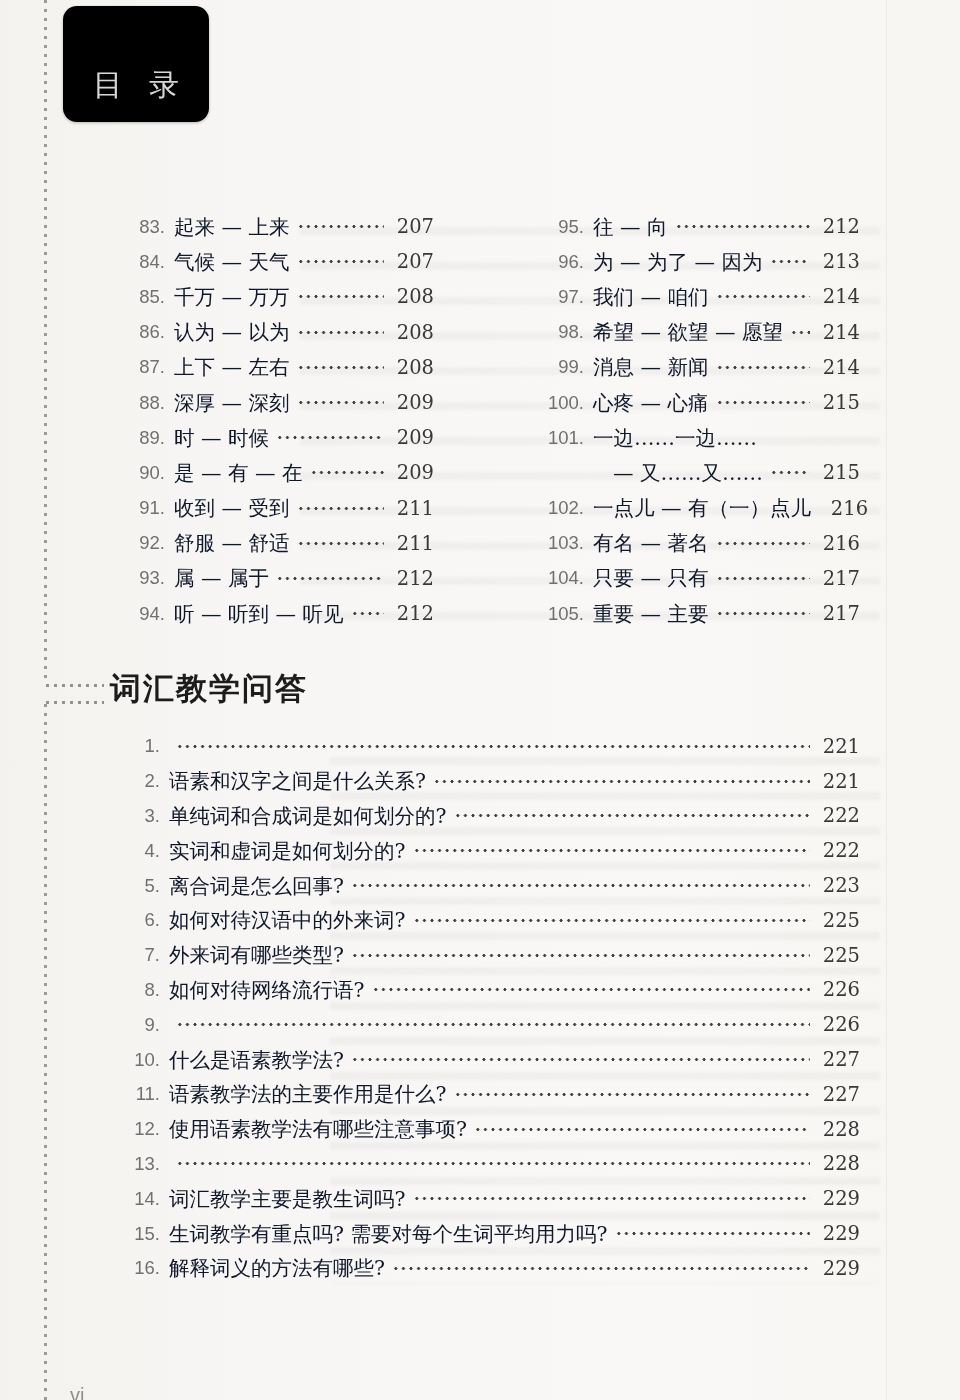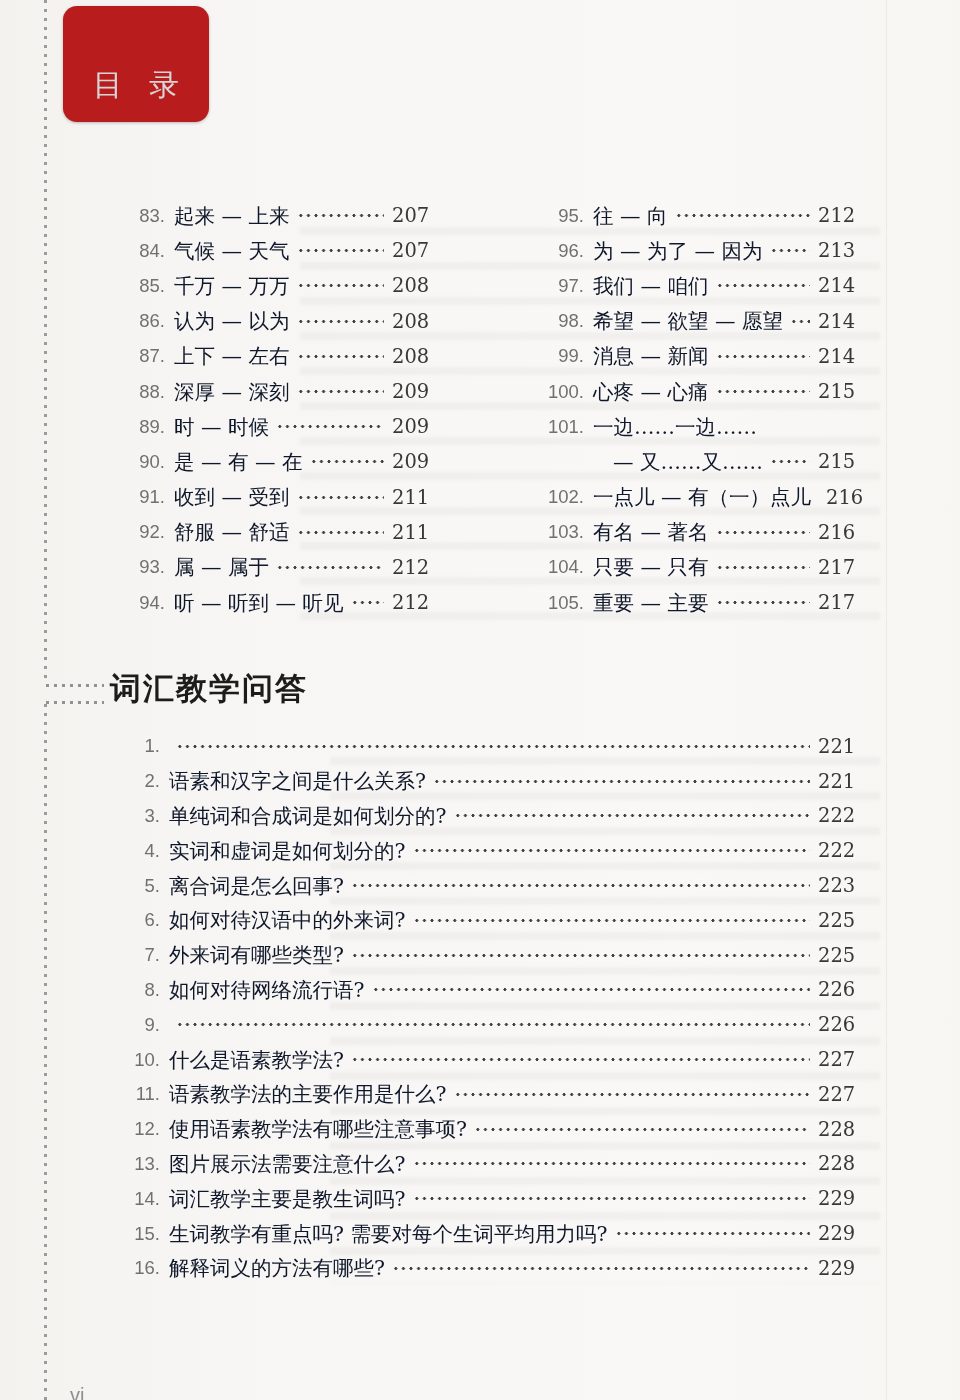--- a/index.html
+++ b/index.html
@@ -16,40 +16,40 @@
   
   .edge-line{position:absolute;left:886px;top:0;width:1px;height:100%;background:rgba(0,0,0,0.05);}
   
   .ghost{position:absolute;pointer-events:none;filter:blur(1.5px);
     background:repeating-linear-gradient(to bottom,transparent 0 19px,rgba(110,110,110,0.055) 19px 27px,transparent 27px 35px);}
   .ghost.g1{left:300px;top:208px;width:580px;height:425px;}
   .ghost.g2{left:330px;top:738px;width:550px;height:545px;}
 
   
   .badge{position:absolute;left:63px;top:6px;width:146px;height:116px;
-    background:#b91c1c;border-radius:14px;display:flex;align-items:flex-end;justify-content:center;
+    background:#000000;border-radius:14px;display:flex;align-items:flex-end;justify-content:center;
     box-shadow:0 1px 3px rgba(0,0,0,0.25);}
   .badge span{color:#d6d6d6;font-size:30px;letter-spacing:26px;padding-left:26px;padding-bottom:16px;
     font-family:"Liberation Sans",sans-serif;}
 
   
   .row{display:flex;align-items:center;height:35.2px;}
   .row .num{width:53px;text-align:right;padding-right:9px;flex:0 0 auto;
     color:#707070;font-size:18.5px;font-family:"Liberation Sans",sans-serif;white-space:pre;}
   .row .title{color:#0f172a;font-size:20.5px;font-family:"DejaVu Serif","Liberation Serif",serif;
     white-space:pre;flex:0 0 auto;}
   .row .leader{flex:1 1 auto;height:8px;margin:0 8px 0 7px;align-self:center;
     background:radial-gradient(circle,#3f3f3f 1.35px,transparent 1.6px) left center/7.6px 7px repeat-x;}
-  .row .pg{flex:0 0 auto;min-width:42px;text-align:left;color:#383838;font-size:19.5px;
+  .row .pg{flex:0 0 auto;min-width:42px;text-align:right;color:#383838;font-size:19.5px;
     font-family:"DejaVu Serif","Liberation Serif",serif;}
   .row.no-page .leader{background:none;}
   .row.no-page .pg{visibility:hidden;}
   .row.indent .title{padding-left:20px;}
 
-  .toc-col{position:absolute;top:198px;}
+  .toc-col{position:absolute;top:209px;}
   #toc-left{left:112px;width:322px;}
   #toc-right{left:518px;width:342px;}
   #toc-right .row .num{width:66px;}
 
   
   .bracket{position:absolute;left:46px;width:58px;height:2.6px;
     background:repeating-linear-gradient(to right,#929292 0 2.6px,transparent 2.6px 8px);}
   .bracket.b1{top:684px;}
   .bracket.b2{top:701px;}
   .section-title{position:absolute;left:110px;top:668px;margin:0;
@@ -294,21 +294,20 @@
     <span class="pg">227</span>
   </div>
     <div class="row">
     <span class="num">12.</span>
     <span class="title">使用语素教学法有哪些注意事项?</span>
     <span class="leader"></span>
     <span class="pg">228</span>
   </div>
     <div class="row">
     <span class="num">13.</span>
-    <span class="title">图片展示法需要注意什么?</span>
     <span class="leader"></span>
     <span class="pg">228</span>
   </div>
     <div class="row">
     <span class="num">14.</span>
     <span class="title">词汇教学主要是教生词吗?</span>
     <span class="leader"></span>
     <span class="pg">229</span>
   </div>
     <div class="row">

